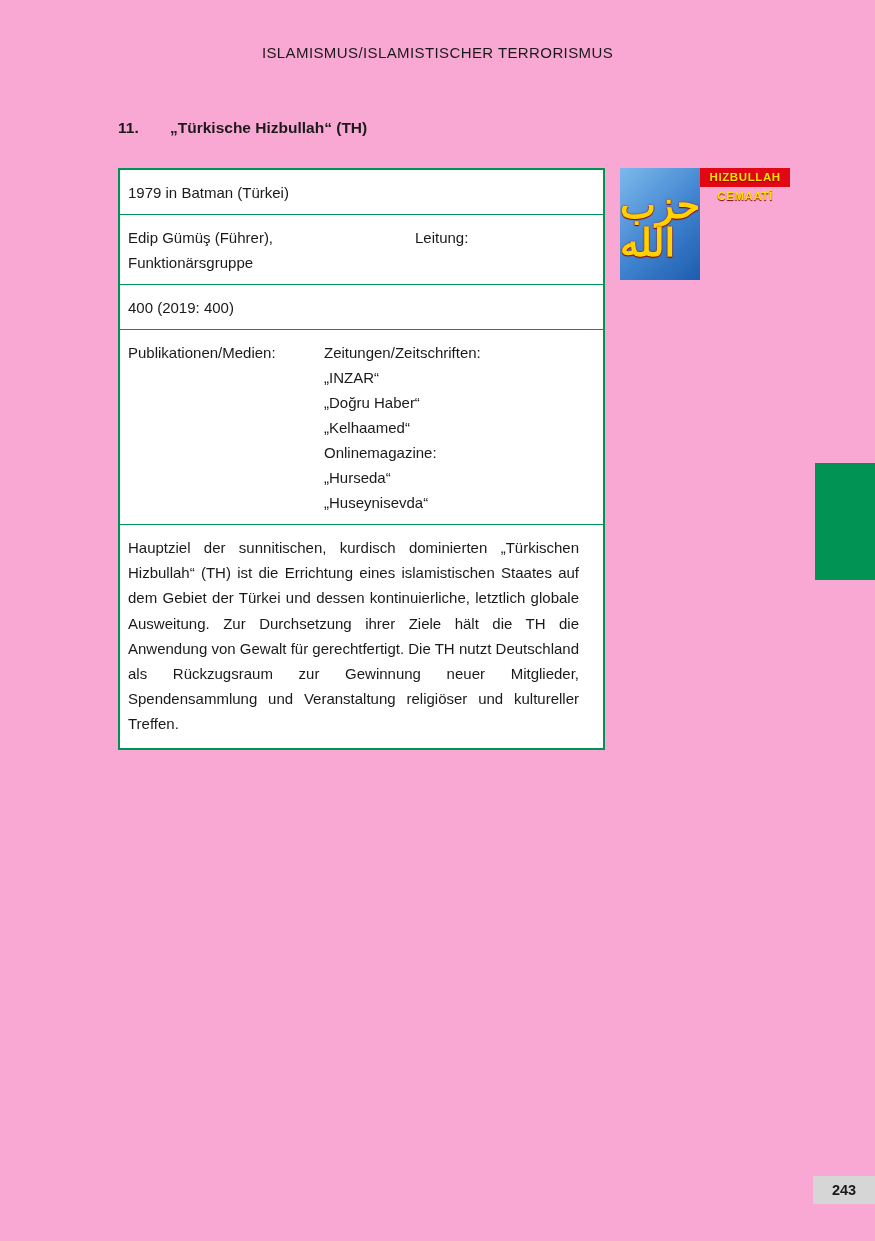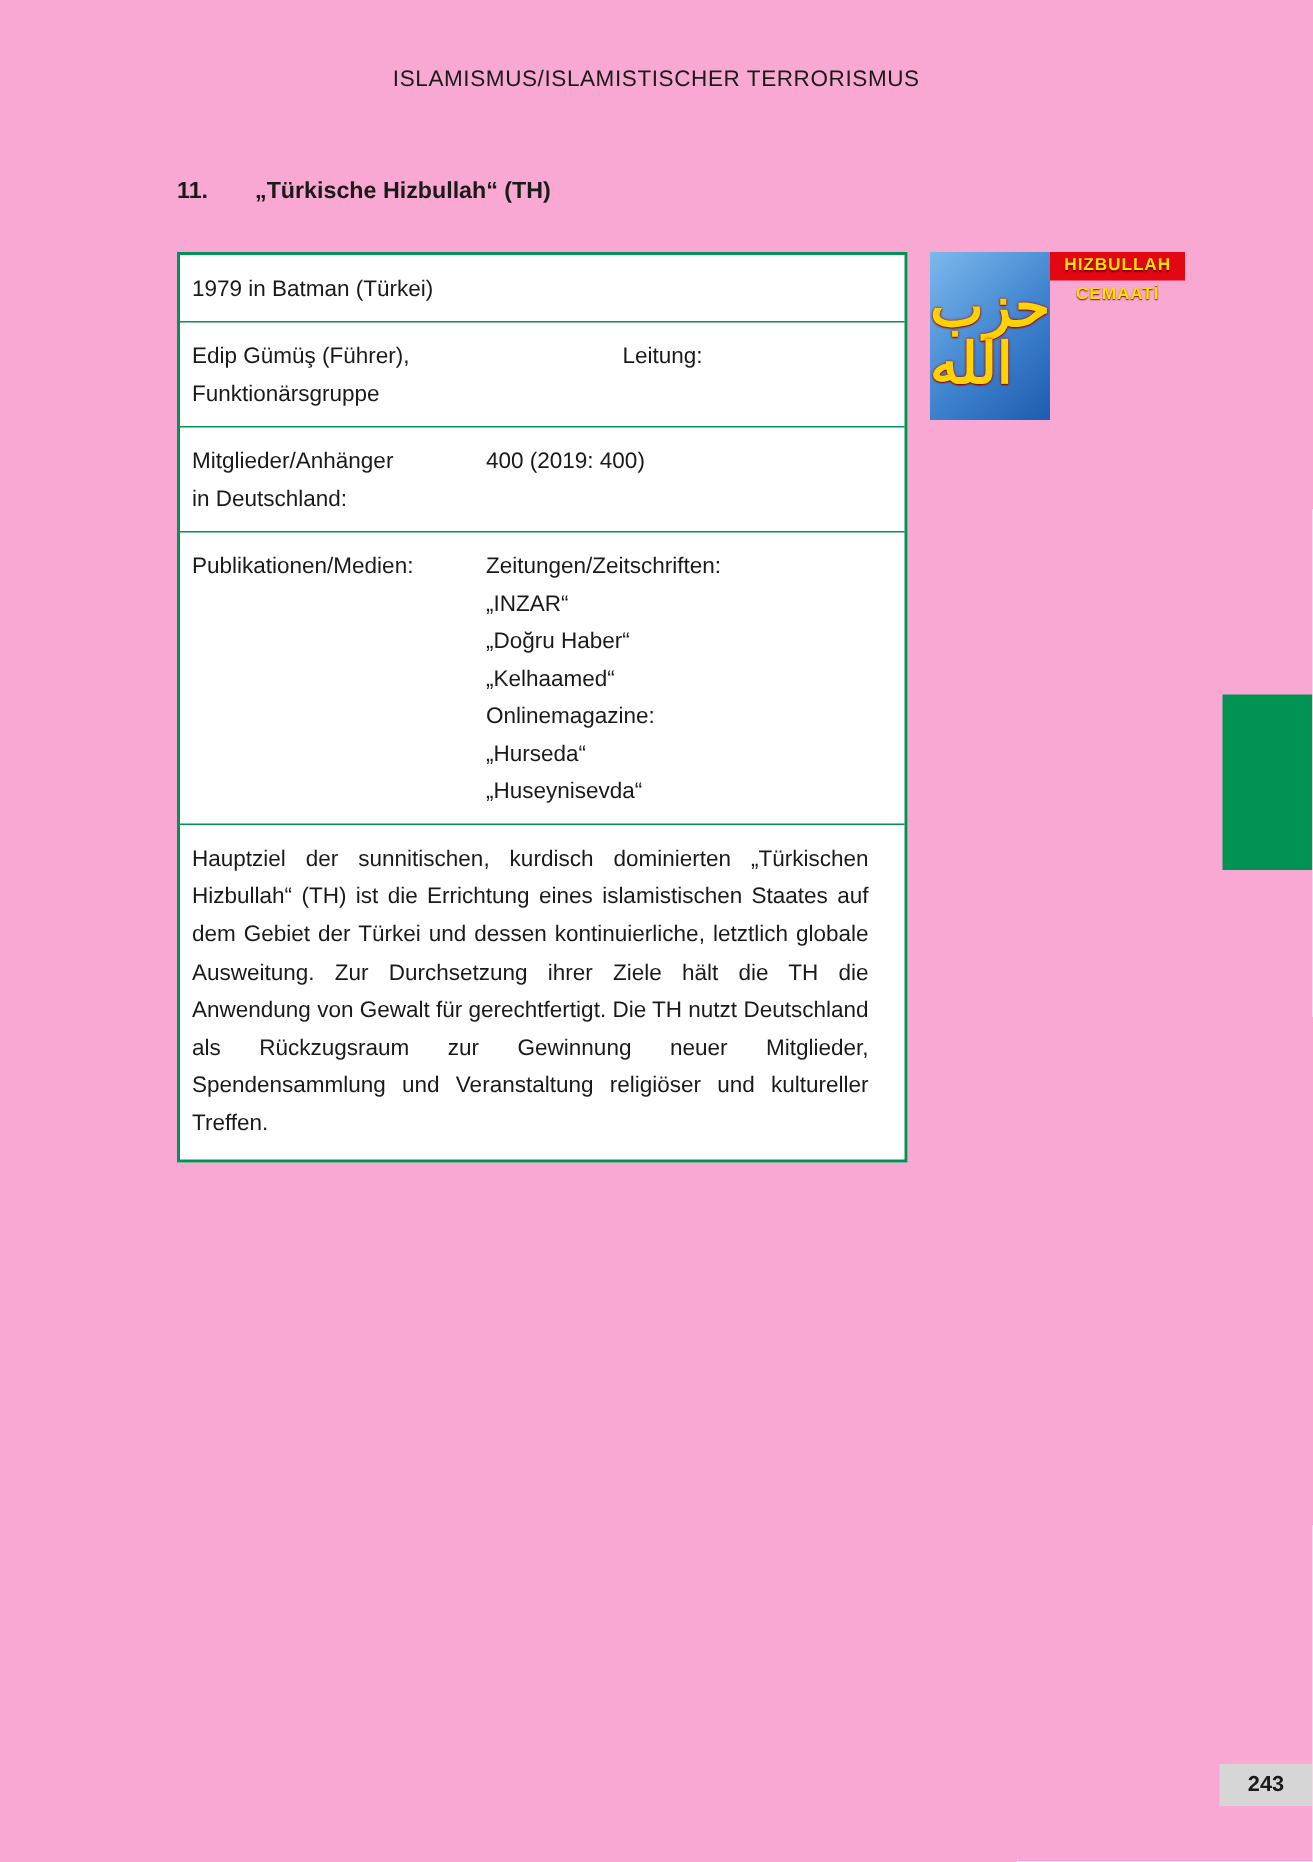--- a/index.html
+++ b/index.html
@@ -144,22 +144,20 @@
       <div class="cell value">1979 in Batman (Türkei)</div>
     </div>
 
     <div class="info-row">
       <div class="cell value">Edip Gümüş (Führer),
 Funktionärsgruppe</div>
       <div class="cell label">Leitung:</div>
     </div>
 
     <div class="info-row">
-      <div class="cell label">Mitglieder/Anhänger
-in Deutschland:</div>
       <div class="cell value">400 (2019: 400)</div>
     </div>
 
     <div class="info-row">
       <div class="cell label">Publikationen/Medien:</div>
       <div class="cell value">Zeitungen/Zeitschriften:
 „INZAR“
 „Doğru Haber“
 „Kelhaamed“
 Onlinemagazine:

